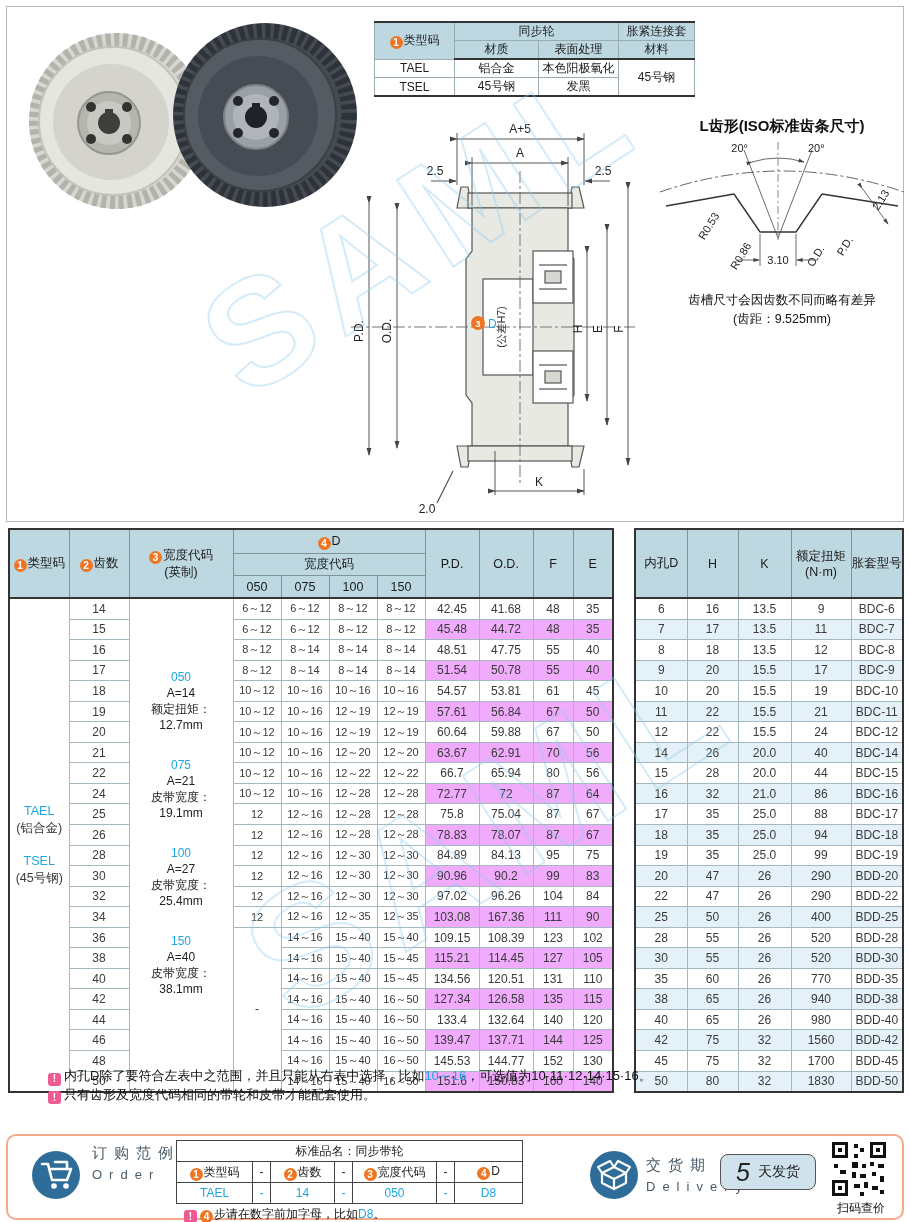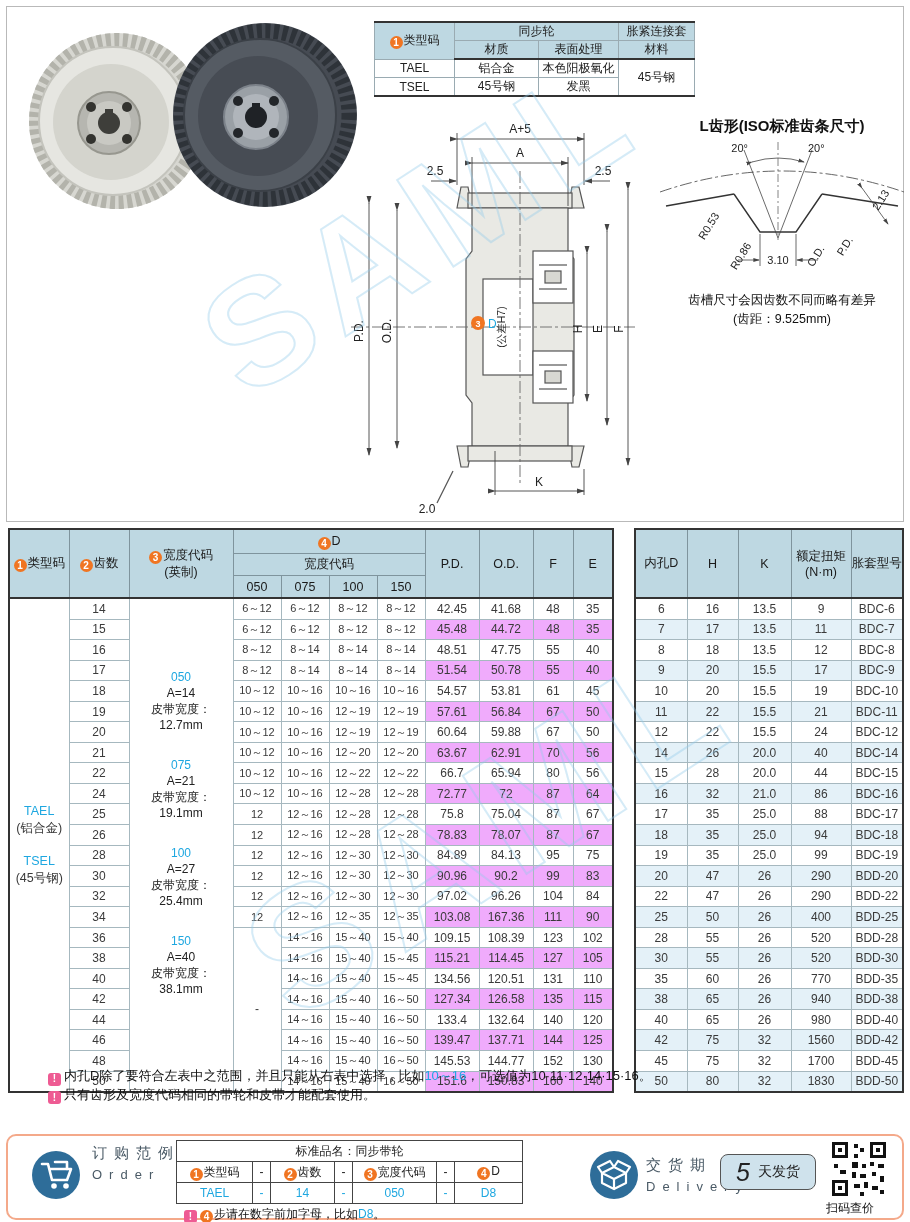--- a/index.html
+++ b/index.html
@@ -59,21 +59,21 @@
   .order-table{position:absolute;left:168px;top:4px;border-collapse:collapse;table-layout:fixed;font-size:12px;}
   .order-table td{border:1px solid #444;text-align:center;height:20px;padding:0;}
   .order-note{position:absolute;left:176px;top:70px;font-size:12px;color:#111;}
   .box-icon{position:absolute;left:580px;top:13px;}
   .del-labels{position:absolute;left:638px;top:20px;color:#4a5a66;}
   .days-box{position:absolute;left:712px;top:18px;width:94px;height:34px;background:#cfe2ec;border:1.5px solid #555;
             border-radius:8px;display:flex;align-items:center;justify-content:center;gap:8px;}
   .days-num{font-size:25px;font-style:italic;color:#222;}
   .days-unit{font-size:14px;color:#222;}
   .qr{position:absolute;left:822px;top:4px;}
-  .qr-label{position:absolute;left:818px;top:64px;width:70px;font-size:12px;color:#111;}
+  .qr-label{position:absolute;left:818px;top:64px;width:70px;text-align:center;font-size:12px;color:#111;}
 </style>
 </head>
 <body>
 
 <div class="page">
 
   <div class="top-box">
 
     <svg class="photos" width="348" height="208" viewBox="0 0 348 208">
       <g>
@@ -293,21 +293,21 @@
             <div>(铝合金)</div>
             <div class="blue" style="margin-top: 16px;">TSEL</div>
             <div>(45号钢)</div>
           </td>
           <td class="blue">14</td>
           <td class="widthcell" rowspan="24">
             <div class="wcwrap">
               <div class="wcblock">
                 <div class="blue">050</div>
                 <div>A=14</div>
-                <div>皮带宽度：12.7mm</div>
+                <div>额定扭矩：12.7mm</div>
               </div>
               <div class="wcblock">
                 <div class="blue">075</div>
                 <div>A=21</div>
                 <div>皮带宽度：19.1mm</div>
               </div>
               <div class="wcblock">
                 <div class="blue">100</div>
                 <div>A=27</div>
                 <div>皮带宽度：25.4mm</div>

